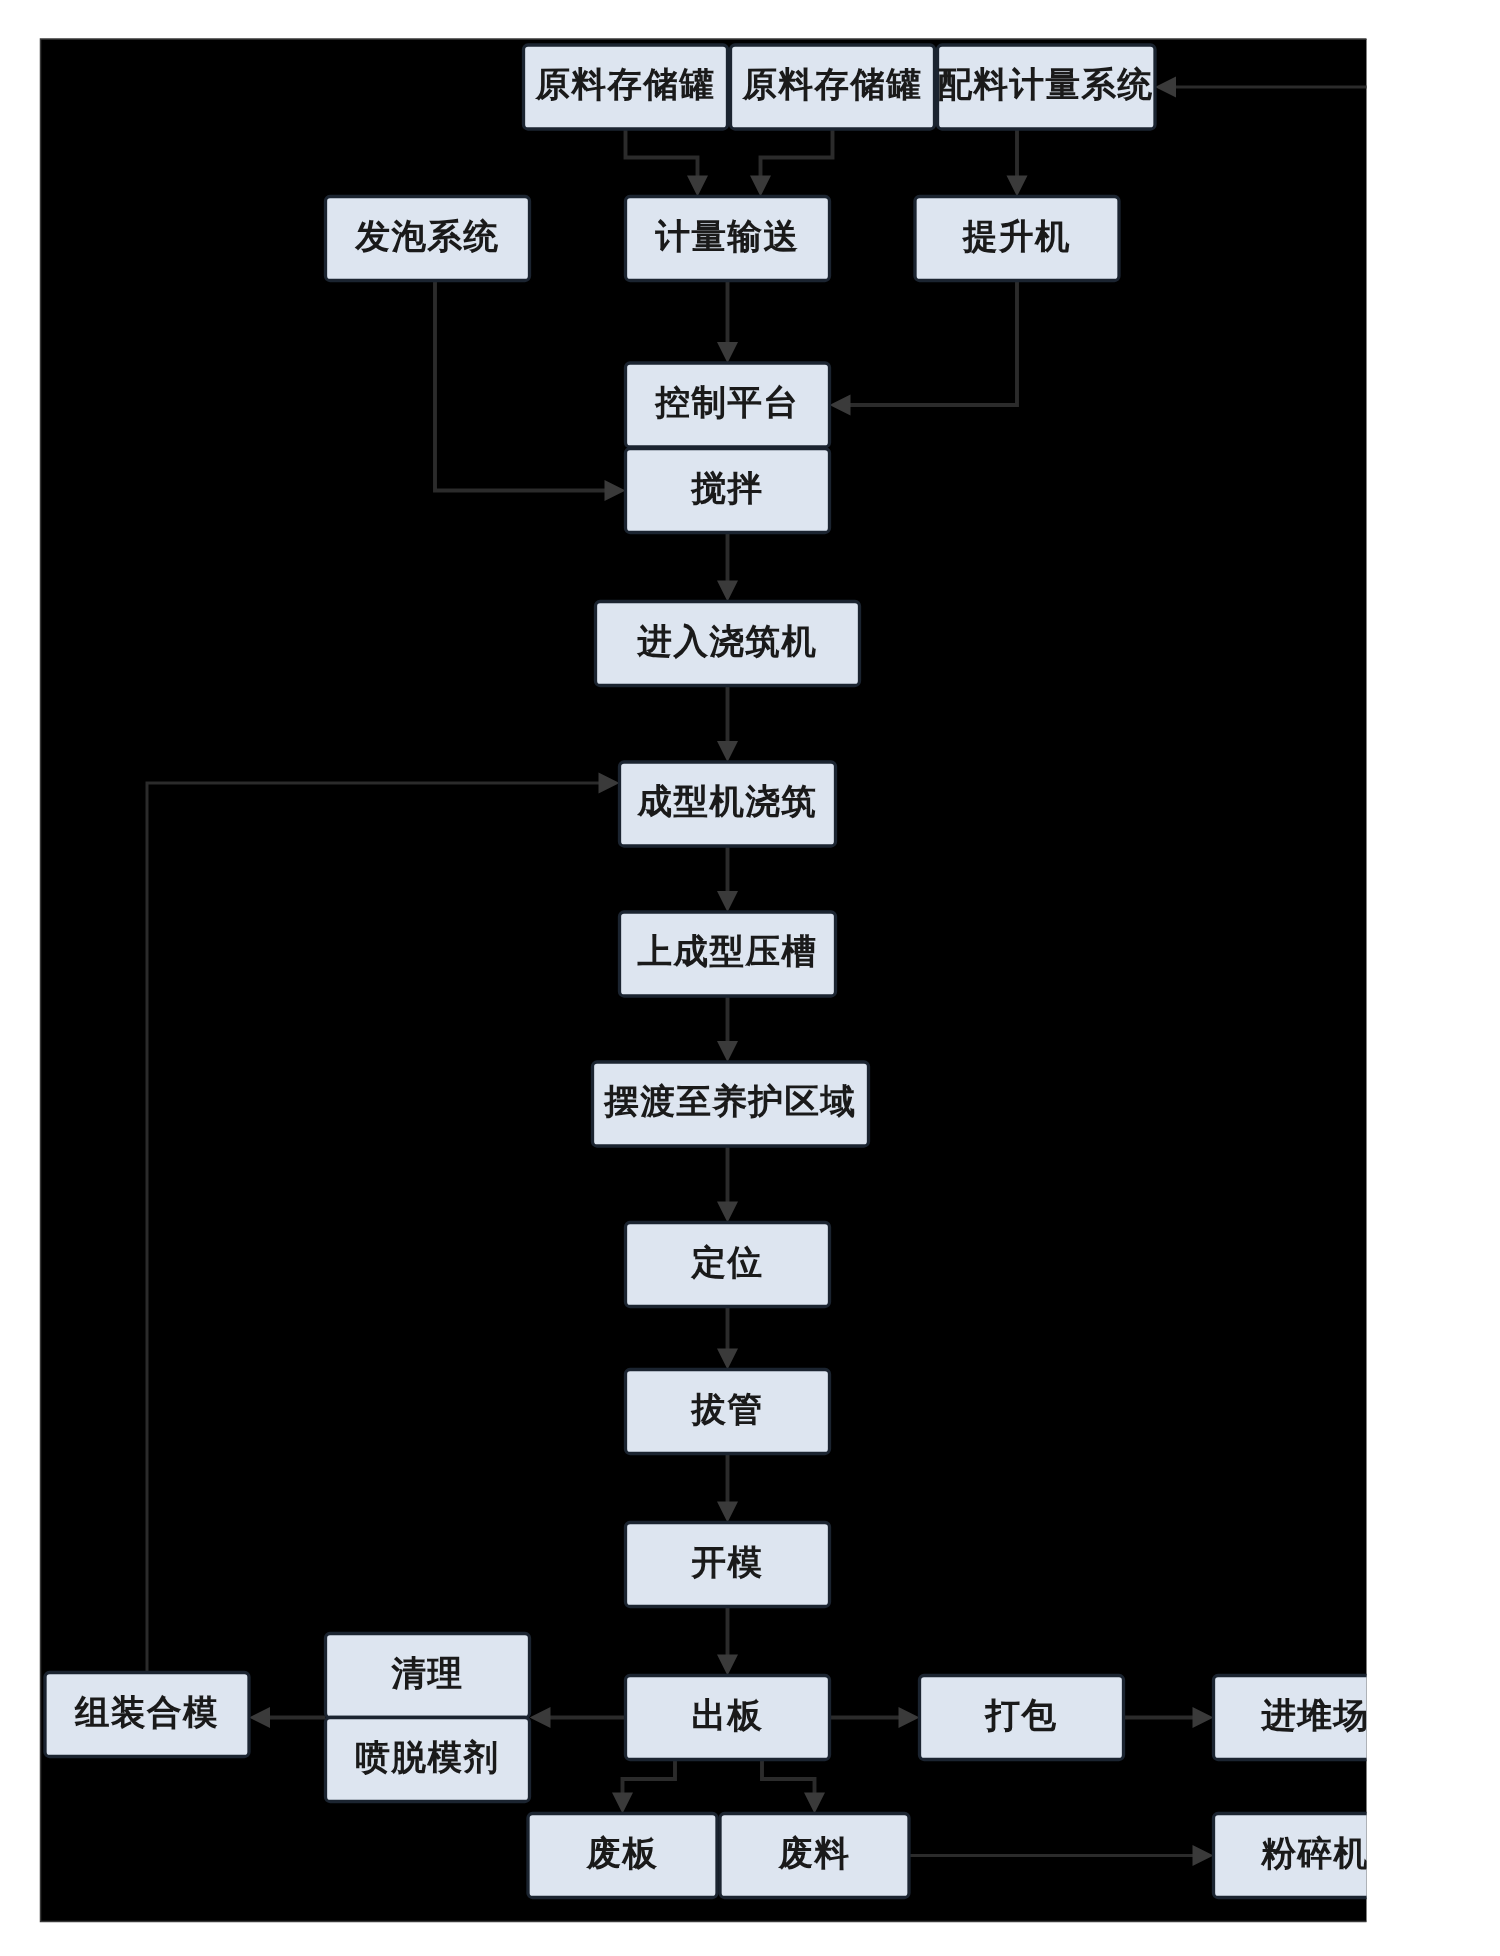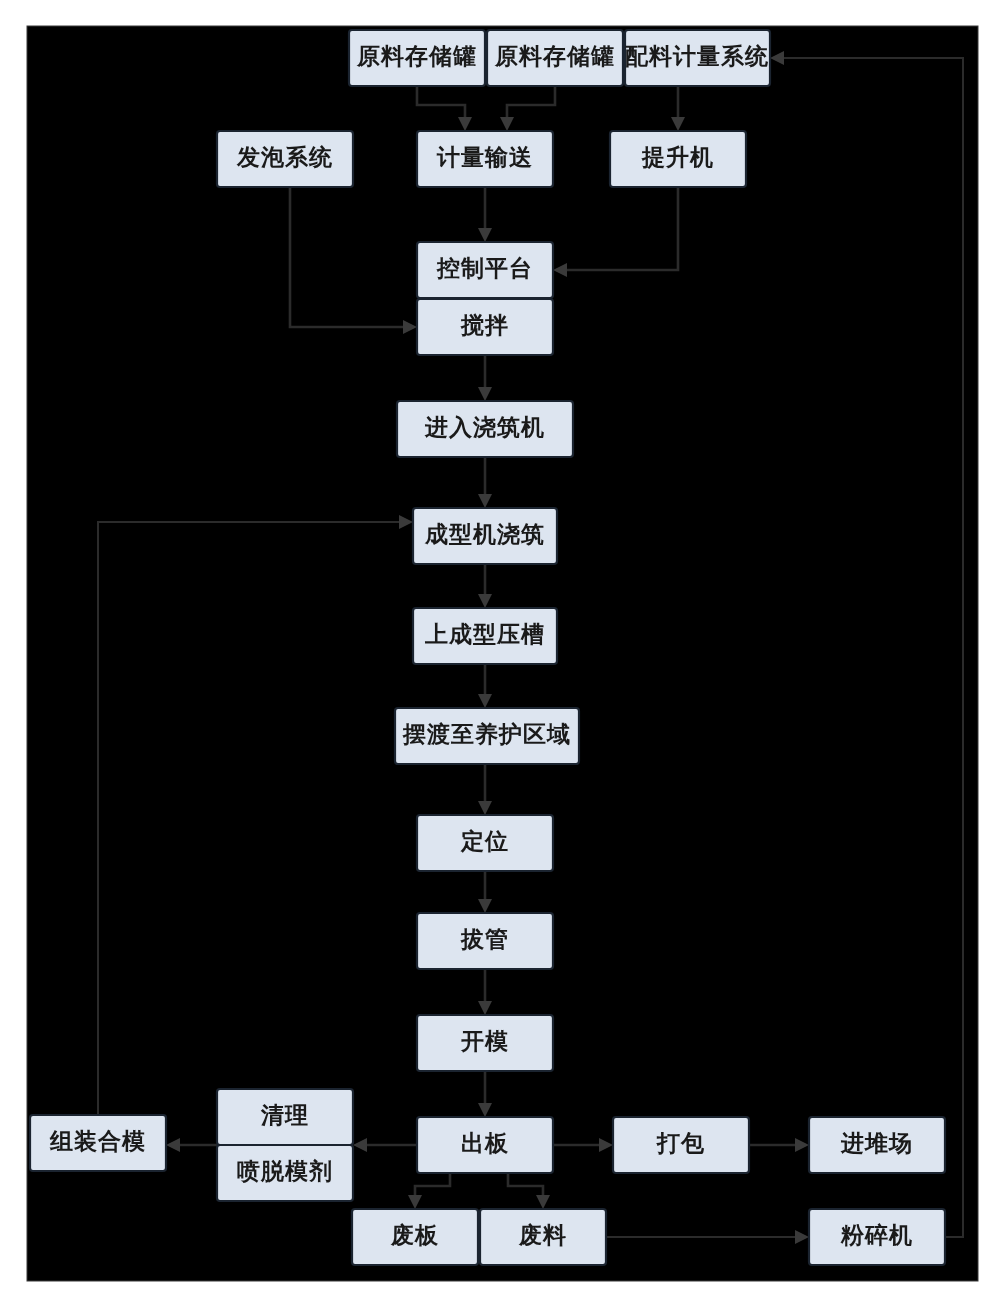--- a/index.html
+++ b/index.html
@@ -7,21 +7,21 @@
     padding: 0;
     background: #ffffff;
   }
   body {
     width: 1000px;
     height: 1304px;
     font-family: "Liberation Serif", "DejaVu Serif", serif;
   }
   #canvas-wrap {
     position: relative;
-    width: 1000px;
+    width: 911px;
     height: 1304px;
     overflow: hidden;
   }
   svg#flowchart {
     display: block;
     width: 1000px;
     height: 1304px;
   }
   .bg-panel {
     fill: #000000;

